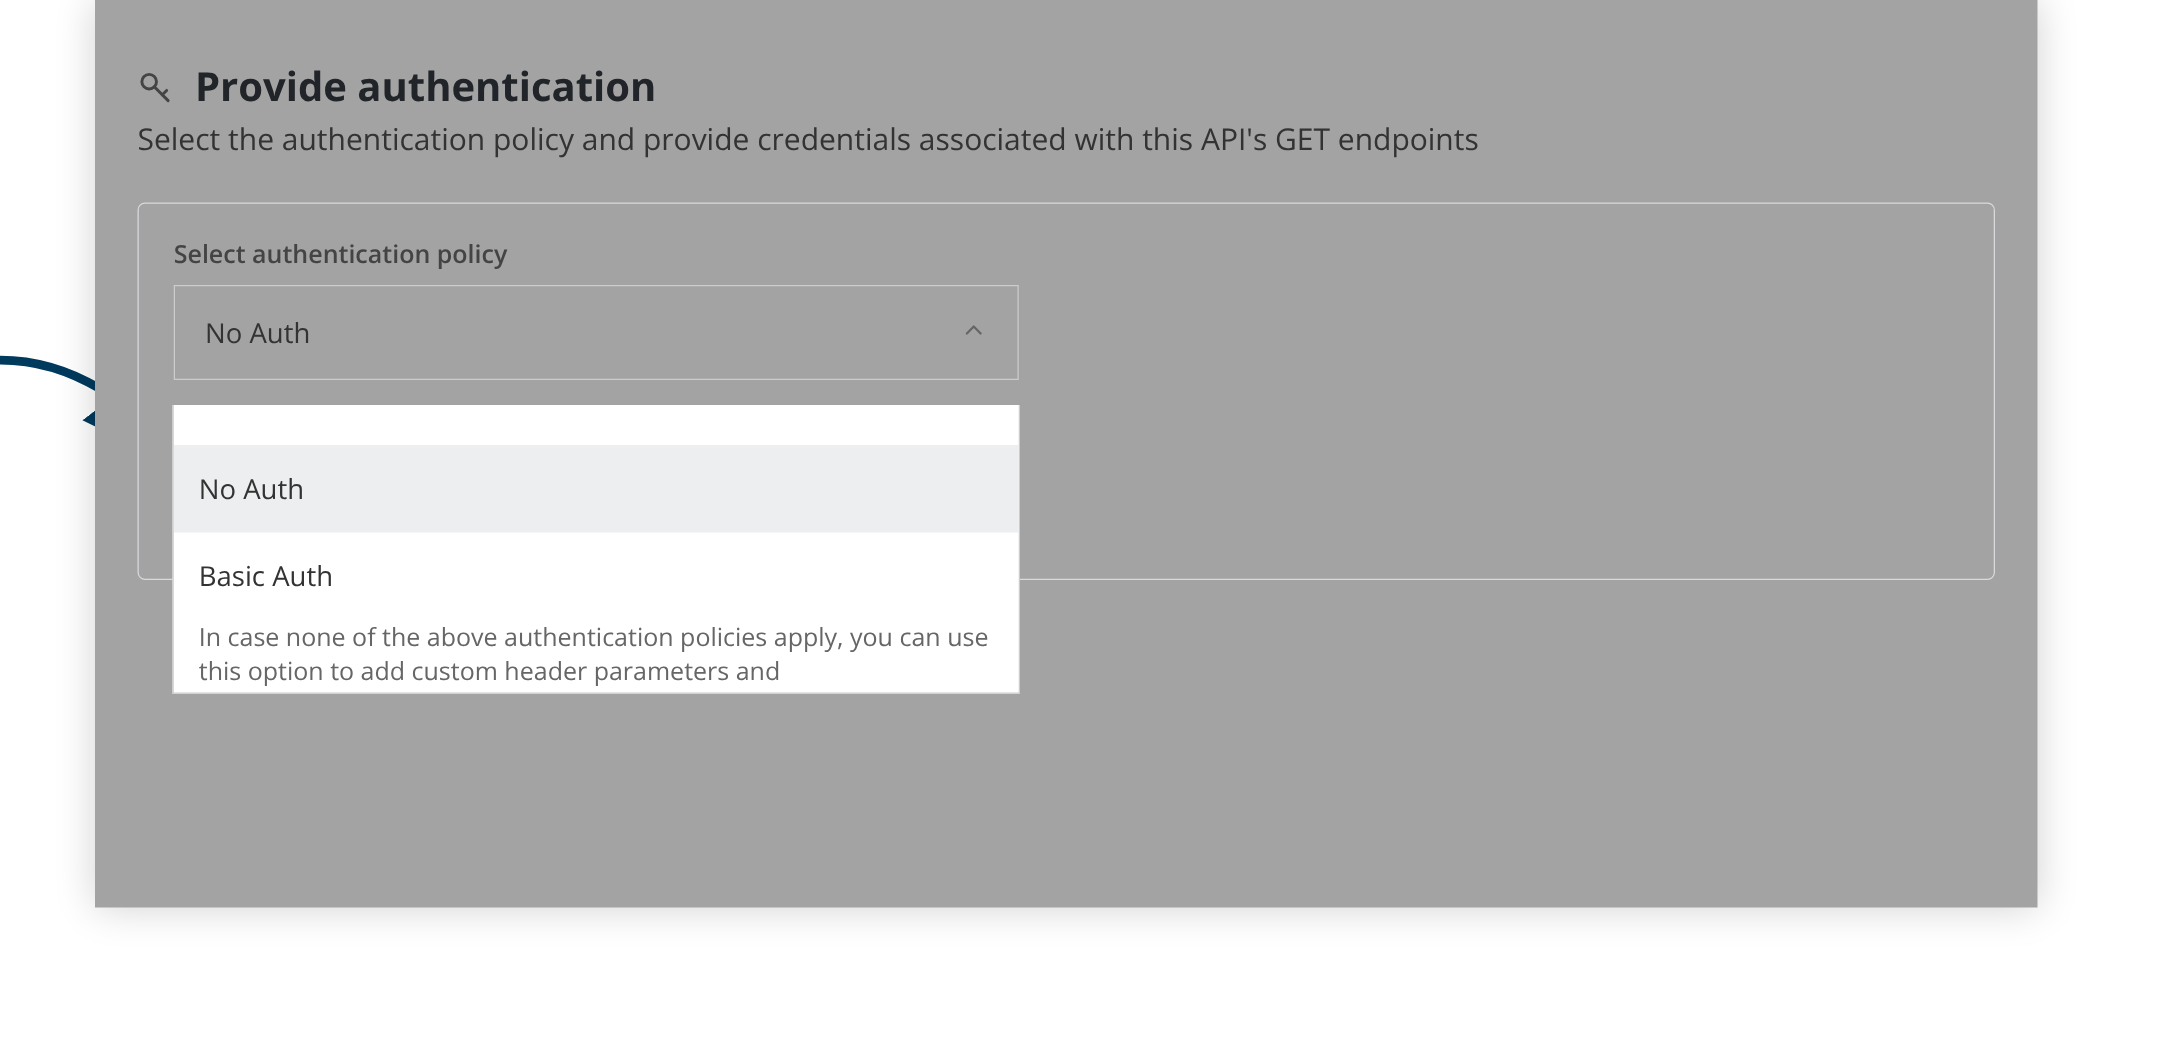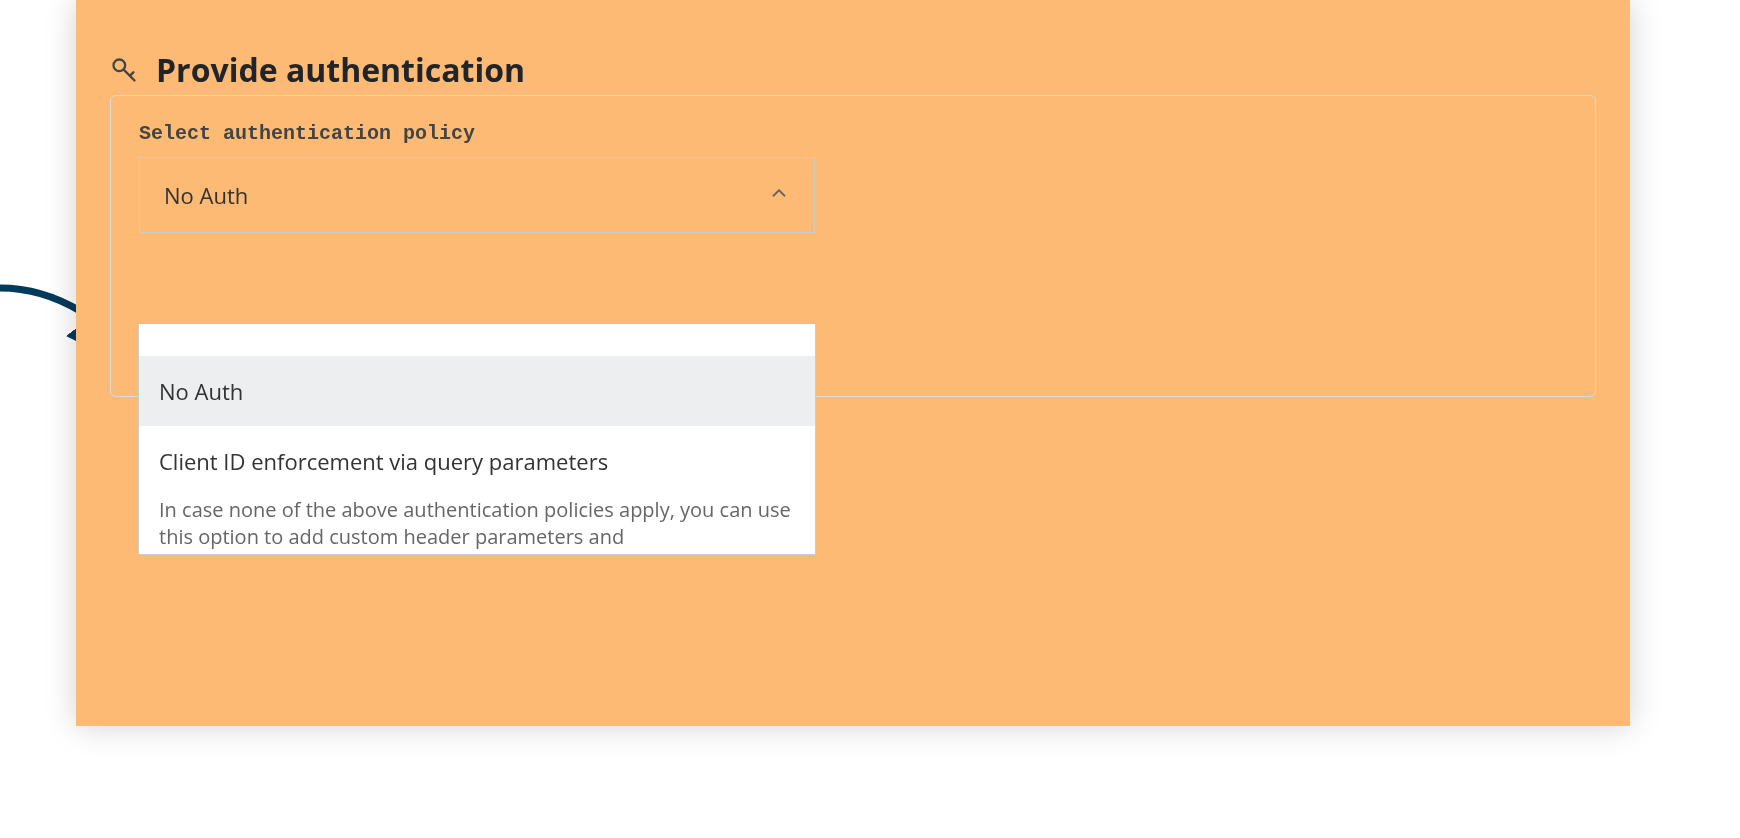--- a/index.html
+++ b/index.html
@@ -6,28 +6,28 @@
     --heading:#212529;
     --text:#333;
     --muted:#6c757d;
     --arrow:#003a5d;
     --border:#ccc;
     --panel-border:#d9dade;
     --option-hover:#eceeef;
   }
   html,body{margin:0;padding:0;background:#fff;width:1740px;height:838px;font-family:"Open Sans","Helvetica Neue",Arial,sans-serif;color:var(--text);}
   .stage{position:relative;width:1740px;height:838px;}
-  .shadow{position:absolute;left:76px;top:0;width:1554px;height:726px;background:#fdba74;box-shadow:0 0 30px rgba(0,0,0,.18);overflow:hidden;}
+  .shadow{position:absolute;left:76px;top:0;width:1554px;height:726px;background:#a3a3a3;box-shadow:0 0 30px rgba(0,0,0,.18);overflow:hidden;}
   .content{position:relative;padding:48px 34px 0 34px;}
   .title-row{display:flex;align-items:center;gap:18px;margin-bottom:4px;}
   .title{font-size:32px;font-weight:700;color:var(--heading);}
   .subtitle{font-size:24px;color:#333;margin-bottom:34px;}
   .icon-key svg{display:block;}
   .panel{border:1px solid var(--panel-border);border-radius:6px;padding:26px 28px;height:302px;box-sizing:border-box;}
-  .field-label{font-size:20px;font-weight:600;color:#444;margin-bottom:12px;font-family:Liberation Mono, monospace;}
+  .field-label{font-size:20px;font-weight:600;color:#444;margin-bottom:12px;}
   .select{position:relative;width:676px;}
   .select-box{height:74px;border:1px solid var(--border);display:flex;align-items:center;justify-content:space-between;padding:0 24px;cursor:pointer;}
   .select-value{font-size:22px;color:#333;}
   .caret{color:#666;}
   
   .dropdown{position:absolute;left:138px;top:324px;width:676px;background:#fff;border:1px solid var(--border);border-top:none;max-height:398px;overflow:hidden;}
   .opt-blank{height:32px;}
   .opt{font-size:22px;color:#333;padding:20px 20px;cursor:pointer;}
   .opt.selected{background:var(--option-hover);}
   .opt-sub{font-size:20px;color:#666;padding:0 20px 4px 20px;line-height:1.35;}
@@ -55,20 +55,21 @@
         <span class="icon-key">
           <svg width="28" height="28" viewBox="0 0 24 24" fill="none" stroke="#444" stroke-width="2" stroke-linecap="round" stroke-linejoin="round">
             <circle cx="8" cy="8" r="5"></circle>
             <path d="M11.5 11.5 L21 21"></path>
             <path d="M17 17 L20 14"></path>
           </svg>
         </span>
         <div class="title">Provide authentication</div>
       </div>
 
+      <div class="subtitle">Select the authentication policy and provide credentials associated with this API's GET endpoints</div>
 
       <div class="panel">
         <div class="field-label">Select authentication policy</div>
 
         <div class="select">
           <div class="select-box">
             <span class="select-value">No Auth</span>
             <span class="caret">
               <svg width="22" height="22" viewBox="0 0 24 24" fill="none" stroke="#666" stroke-width="2" stroke-linecap="round" stroke-linejoin="round">
                 <polyline points="6 15 12 9 18 15"></polyline>
@@ -77,17 +78,17 @@
           </div>
         </div>
       </div>
 
     </div>
   </div>
 
   <div class="dropdown">
     <div class="opt-blank"></div>
     <div class="opt selected">No Auth</div>
-    <div class="opt">Client ID enforcement via query parameters</div>
+    <div class="opt">Basic Auth</div>
     <div class="opt-sub">In case none of the above authentication policies apply, you can use this option to add custom header parameters and</div>
   </div>
 
 </div>
 
 </body></html>

